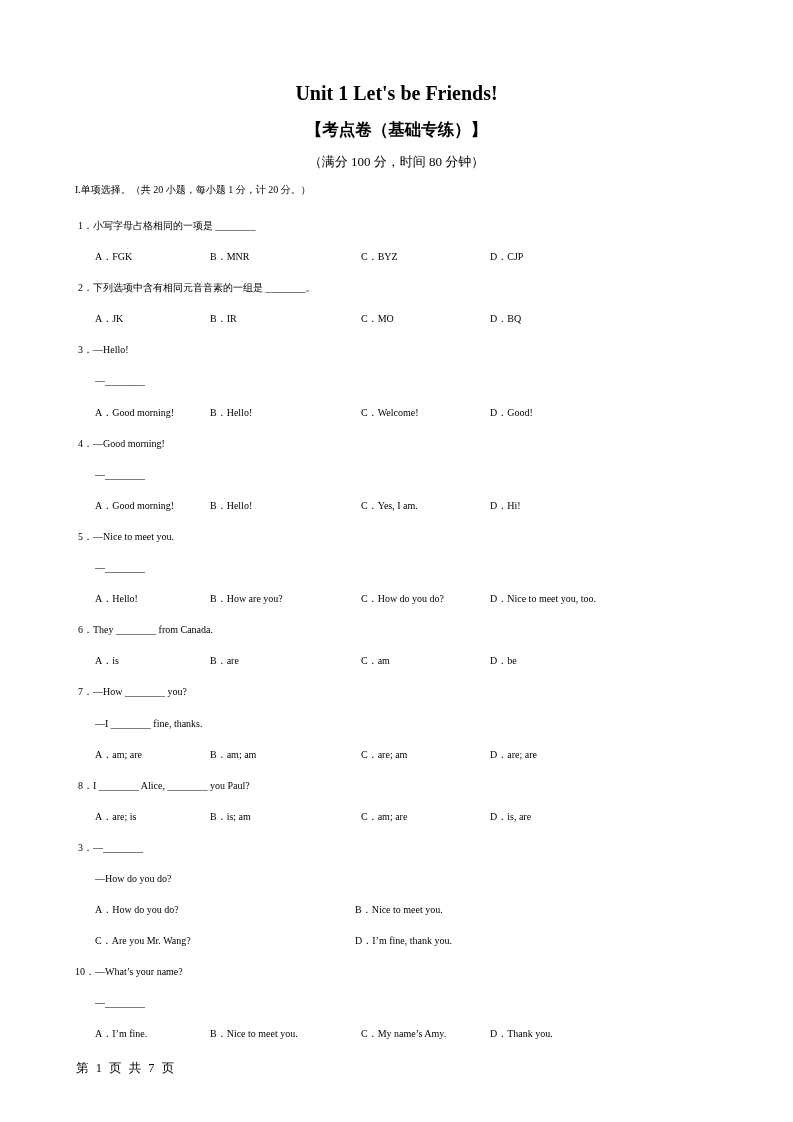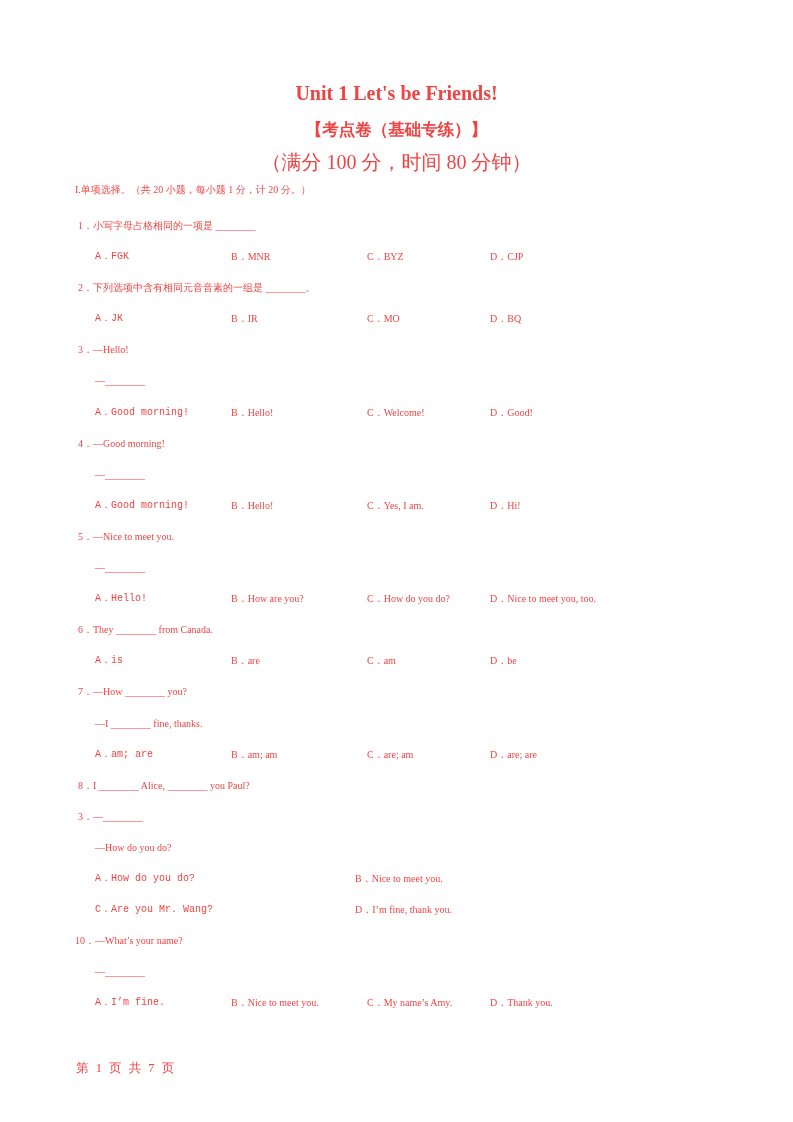--- a/index.html
+++ b/index.html
@@ -3,21 +3,21 @@
 <meta charset="utf-8">
 <style>
   * { margin: 0; padding: 0; box-sizing: border-box; }
   html, body { background: #ffffff; }
   .page {
     position: relative;
     width: 793px;
     height: 1122px;
     background: #ffffff;
     font-family: "Liberation Serif", serif;
-    color: #ef4444;
+    color: #000000;
     overflow: hidden;
   }
   .title {
     padding-top: 79px;
     text-align: center;
     font-size: 20px;
     font-weight: bold;
     line-height: 28px;
     white-space: pre;
   }
@@ -25,21 +25,21 @@
     margin-top: 11px;
     text-align: center;
     font-size: 16.5px;
     font-weight: bold;
     line-height: 24px;
     white-space: pre;
   }
   .info {
     margin-top: 10px;
     text-align: center;
-    font-size: 20px;
+    font-size: 13px;
     line-height: 20px;
     white-space: pre;
   }
   .section {
     margin: 7px 0 0 75px;
     font-size: 10px;
     line-height: 21px;
     white-space: pre;
   }
   .questions {
@@ -53,23 +53,23 @@
     line-height: 31.1px;
     white-space: pre;
   }
   .stem { padding-left: 3px; }
   .indent { padding-left: 20px; }
   .opt {
     position: absolute;
     top: 0;
     white-space: pre;
   }
-  .oA { left: 20px; font-family: Liberation Mono, monospace; }
-  .oB { left: 156px; }
-  .oC { left: 292px; text-align: right; }
+  .oA { left: 20px; }
+  .oB { left: 135px; }
+  .oC { left: 286px; text-align: right; }
   .oD { left: 415px; }
   .col2 { left: 280px; }
   .footer {
     position: absolute;
     top: 1060px;
     left: 76px;
     font-size: 12.5px;
     letter-spacing: 2px;
     line-height: 16px;
     white-space: pre;
@@ -156,20 +156,26 @@
       <div class="line">
         <span class="opt oA">A．am; are</span>
         <span class="opt oB">B．am; am</span>
         <span class="opt oC">C．are; am</span>
         <span class="opt oD">D．are; are</span>
       </div>
     </div>
 
     <div>
       <div class="line stem">8．I ________ Alice, ________ you Paul?</div>
+      <div class="line">
+        <span class="opt oA">A．are; is</span>
+        <span class="opt oB">B．is; am</span>
+        <span class="opt oC">C．am; are</span>
+        <span class="opt oD">D．is, are</span>
+      </div>
     </div>
 
     <div>
       <div class="line stem">3．—________</div>
       <div class="line indent">—How do you do?</div>
       <div class="line">
         <span class="opt oA">A．How do you do?</span>
         <span class="opt col2">B．Nice to meet you.</span>
       </div>
       <div class="line">

